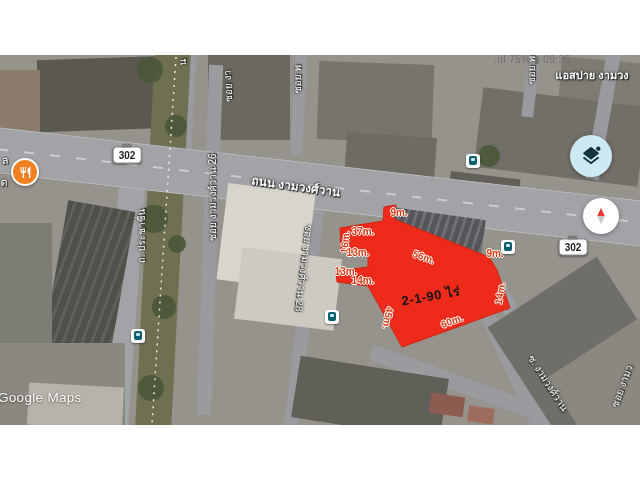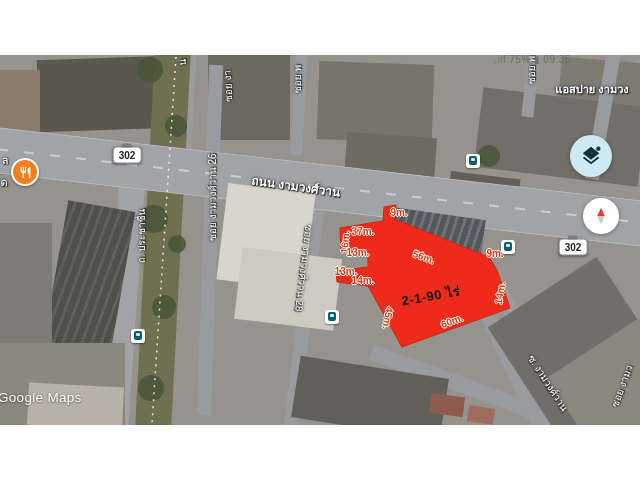--- a/index.html
+++ b/index.html
@@ -117,21 +117,21 @@
       <span class="maplabel" style="left: 212px; top: 197px; transform: translate(-50%, -50%) rotate(-90deg); font-size: 10px;">ซอย งามวงศ์วาน 26</span>
       <span class="maplabel" style="left: 304px; top: 268px; transform: translate(-50%, -50%) rotate(97deg); font-size: 10px;">ซอย งามวงศ์วาน 28</span>
       <span class="maplabel" style="left: 548px; top: 383px; transform: translate(-50%, -50%) rotate(57deg); font-size: 10px;">ซ. งามวงศ์วาน</span>
       <span class="maplabel" style="left: 622px; top: 386px; transform: translate(-50%, -50%) rotate(-70deg); font-size: 10px;">ซอย งามว</span>
       <span class="maplabel" style="left: 228px; top: 86px; transform: translate(-50%, -50%) rotate(-93deg); font-size: 10px;">ซอย งา</span>
       <span class="maplabel" style="left: 297px; top: 79px; transform: translate(-50%, -50%) rotate(-90deg); font-size: 10px;">ซอย พ</span>
       <span class="maplabel" style="left: 531px; top: 70px; transform: translate(-50%, -50%) rotate(-90deg); font-size: 10px;">ซอย พ</span>
       <span class="maplabel" style="left: 182px; top: 62px; transform: translate(-50%, -50%) rotate(-90deg); font-size: 10px;">น</span>
       <span class="maplabel" style="left: 5px; top: 160px; transform: translate(-50%, -50%) rotate(0deg); font-size: 11px;">ล</span>
       <span class="maplabel" style="left: 4px; top: 182px; transform: translate(-50%, -50%) rotate(0deg); font-size: 11px;">ด</span>
-      <span class="maplabel" style="left: 592px; top: 75px; transform: translate(-50%, -50%) rotate(0deg); font-size: 11px; font-weight: 700; margin-top: 14px;">แอสปาย งามวง</span>
+      <span class="maplabel" style="left: 592px; top: 75px; transform: translate(-50%, -50%) rotate(0deg); font-size: 11px; font-weight: 700;">แอสปาย งามวง</span>
       <span class="measure" style="left: 399px; top: 212px; transform: translate(-50%, -50%) rotate(0deg); color: rgb(214, 58, 20);">9m.</span>
       <span class="measure" style="left: 363px; top: 231px; transform: translate(-50%, -50%) rotate(0deg); color: rgb(214, 58, 20);">37m.</span>
       <span class="measure" style="left: 345px; top: 242px; transform: translate(-50%, -50%) rotate(-85deg); color: rgb(214, 58, 20);">16m.</span>
       <span class="measure" style="left: 358px; top: 252px; transform: translate(-50%, -50%) rotate(0deg); color: rgb(214, 58, 20);">13m.</span>
       <span class="measure" style="left: 346px; top: 271px; transform: translate(-50%, -50%) rotate(0deg); color: rgb(214, 58, 20);">13m.</span>
       <span class="measure" style="left: 363px; top: 280px; transform: translate(-50%, -50%) rotate(0deg); color: rgb(214, 58, 20);">14m.</span>
       <span class="measure" style="left: 424px; top: 257px; transform: translate(-50%, -50%) rotate(20deg); color: rgb(214, 58, 20);">56m.</span>
       <span class="measure" style="left: 495px; top: 253px; transform: translate(-50%, -50%) rotate(0deg); color: rgb(214, 58, 20);">9m.</span>
       <span class="measure" style="left: 500px; top: 293px; transform: translate(-50%, -50%) rotate(-80deg); color: rgb(214, 58, 20);">14m.</span>
       <span class="measure" style="left: 388px; top: 318px; transform: translate(-50%, -50%) rotate(100deg); color: rgb(214, 58, 20);">45m.</span>

